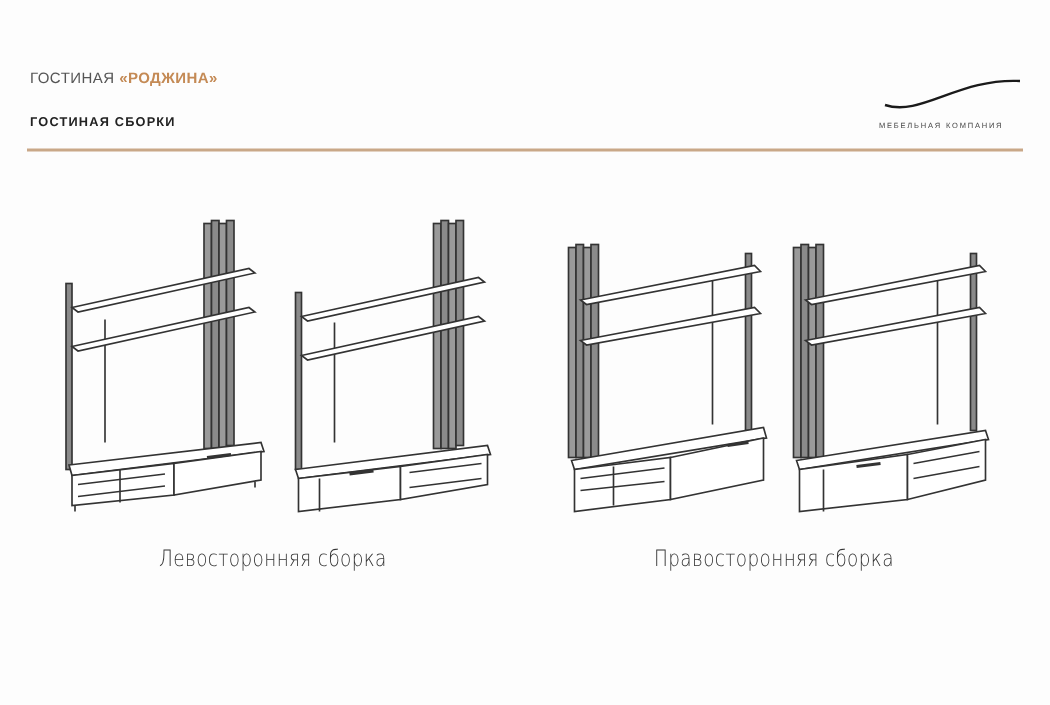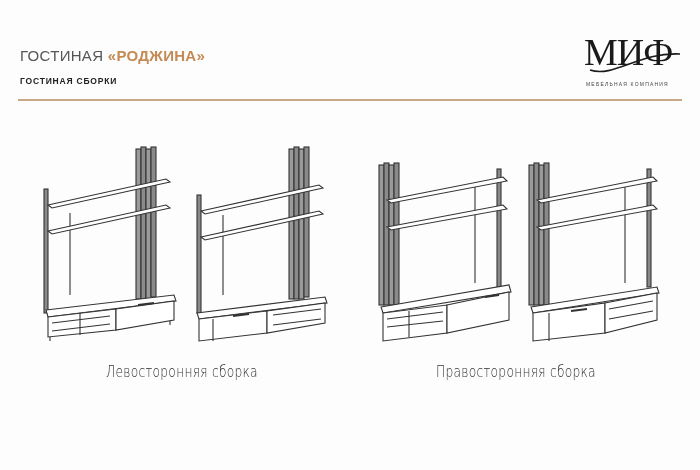--- a/index.html
+++ b/index.html
@@ -1,36 +1,35 @@
 <!DOCTYPE html>
 <html><head>
 <meta charset="utf-8">
 <style>
   * { margin:0; padding:0; box-sizing:border-box; }
   html, body { width:700px; height:470px; background:#fdfdfd; overflow:hidden; }
   body { position:relative; font-family:"Liberation Sans", sans-serif; color:#2a2a2a; }
-  .title { position:absolute; left:20px; top:47px; font-size:15px; letter-spacing:0.3px; color:#555; font-weight:400; }
+  .title { position:absolute; left:20px; top:47px; font-size:10px; letter-spacing:0.3px; color:#555; font-weight:400; }
   .title .accent { color:#c48a55; font-weight:700; }
   .subtitle { position:absolute; left:20px; top:76px; font-size:8.5px; font-weight:700; letter-spacing:0.8px; color:#222; }
   .divider { position:absolute; left:18px; top:99px; width:664px; height:2px; background:#c9a888; }
   .logo { position:absolute; left:584px; top:32px; width:100px; height:60px; }
   .logo-word { position:absolute; left:0; top:0; font-family:"Liberation Serif", serif; font-size:38px; letter-spacing:-1px; color:#1a1a1a; line-height:40px; }
   .logo-tag { position:absolute; left:2px; top:49px; font-size:5px; letter-spacing:1.2px; color:#444; white-space:nowrap; }
   .unit { position:absolute; }
   .caption { position:absolute; top:363px; font-family:"DejaVu Sans", sans-serif; font-size:15px; font-weight:300; color:#333; transform:scaleX(0.82); transform-origin:left top; letter-spacing:0.3px; }
 </style>
 </head>
 <body>
 
 <div class="title"><span>ГОСТИНАЯ </span><span class="accent">«РОДЖИНА»</span></div>
 <div class="subtitle">ГОСТИНАЯ СБОРКИ</div>
 <div class="divider"></div>
 
 <div class="logo">
-  <div class="logo-word">МИФ</div>
   <svg style="position:absolute;left:0;top:0" width="100" height="48" viewBox="0 0 100 48">
     <path d="M6 38 C 30 46, 55 20, 96 22" stroke="#1a1a1a" stroke-width="1.6" fill="none"></path>
   </svg>
   <div class="logo-tag">МЕБЕЛЬНАЯ  КОМПАНИЯ</div>
 </div>
 
 <svg class="unit" style="left:40px;top:145px" width="145" height="200" viewBox="0 0 145 200">
   <g stroke="#333" stroke-width="1.1" fill="#fff">
     <rect x="96" y="4" width="5" height="150" fill="#9a9a9a"></rect>
     <rect x="101" y="2" width="5" height="152" fill="#8a8a8a"></rect>

